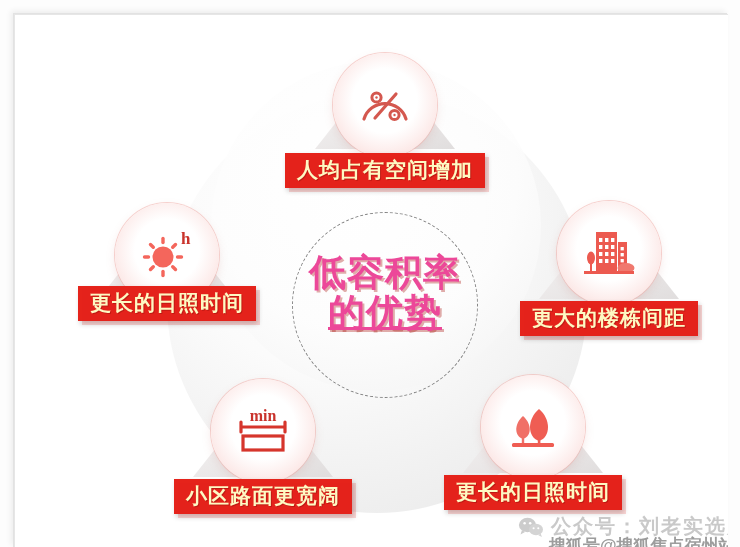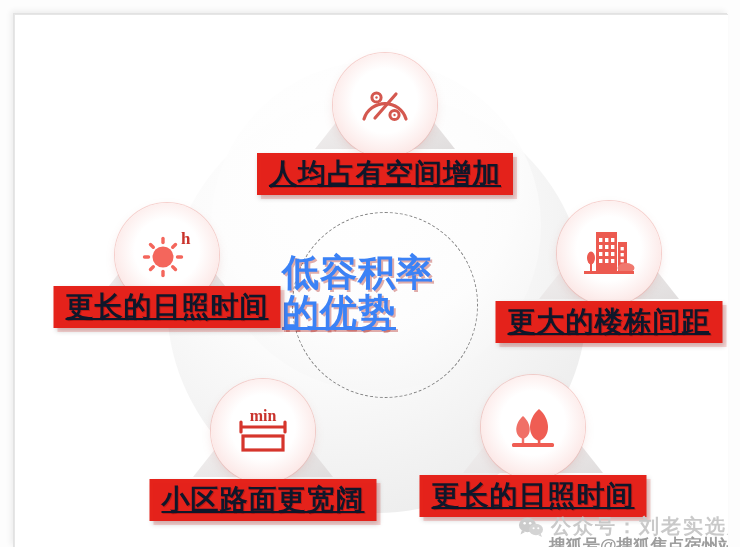--- a/index.html
+++ b/index.html
@@ -51,23 +51,23 @@
     border-radius:50%;
     border:1.5px dashed #6f6f6f;
     opacity:.85;
     box-sizing:border-box;
   }
   
   .center-text{
     position:absolute;
     left:267px;top:238px;
     width:206px;
-    text-align:left;
+    text-align:center;
     line-height:1.08;
-    color:#3b82f6;
+    color:#ec4899;
     font-weight:bold;
     font-size:37px;
     letter-spacing:1px;
     text-shadow:2px 2px 0 rgba(170,20,15,.35);
     white-space:nowrap;
   }
   .center-text .l2{display:block;text-decoration:underline;}
 
   
   .node{position:absolute;}
@@ -90,30 +90,29 @@
       radial-gradient(circle at 50% 46%, #ffffff 0%, #ffffff 42%, #fdf0ef 62%, #fbe2e0 80%, #f9d6d3 93%, #f6cfcb 100%);
     box-shadow:0 0 0 1px rgba(240,175,170,.55), 0 4px 10px rgba(200,120,115,.18);
     display:flex;align-items:center;justify-content:center;
   }
   .bubble svg{display:block;}
   .label{
     position:absolute;
     left:50%;
     transform:translateX(-50%);
     background:#e5231b;
-    color:#0f172a;
-    font-weight:bold;
-    font-size:28px;
+    color:#fef9c3;
+    font-weight:bold;
+    font-size:21px;
     letter-spacing:1px;
     padding:6px 12px 7px 12px;
     white-space:nowrap;
     line-height:1.05;
     box-shadow:2px 3px 5px rgba(0,0,0,.22);
     text-shadow:1px 1px 0 rgba(120,10,6,.35);
-    text-decoration:underline;
   }
   .label::after{
     content:"";
     position:absolute;
     left:4px;right:-4px;top:4px;bottom:-4px;
     background:rgba(229,35,27,.18);
     z-index:-1;
   }
 
   

